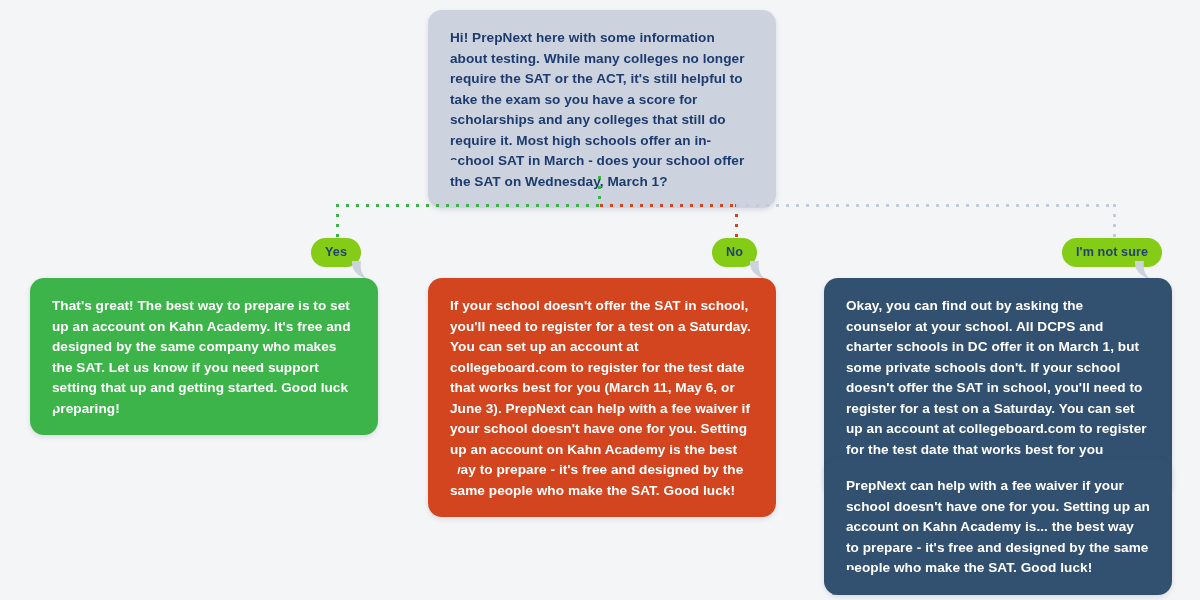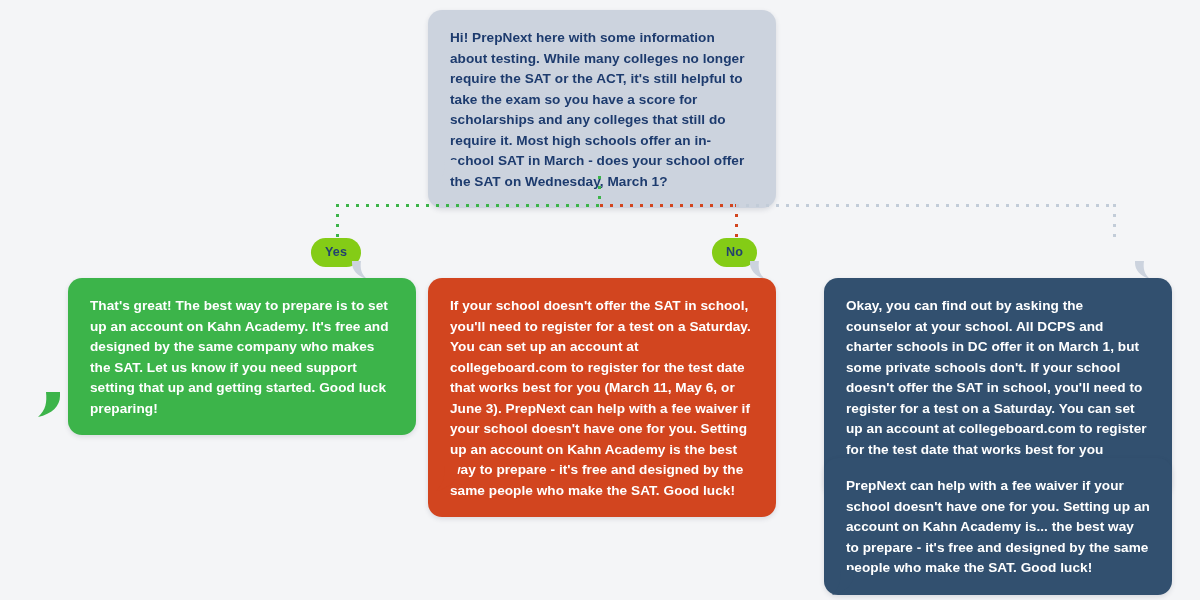--- a/index.html
+++ b/index.html
@@ -134,25 +134,28 @@
     <path d="M0,0 L18,0 L18,2 C18,9 13,15 3,18 C9,13 10,7 9,0 Z" fill="#ccd3de" transform="scale(-1,1) translate(-22,0)"></path>
   </svg>
 
   <div class="chip" style="left:712px; top:238px;">
     <span>No</span>
   </div>
   <svg class="chip-tail" style="left:746px; top:261px;" viewBox="0 0 22 20">
     <path d="M0,0 L18,0 L18,2 C18,9 13,15 3,18 C9,13 10,7 9,0 Z" fill="#ccd3de" transform="scale(-1,1) translate(-22,0)"></path>
   </svg>
 
+  <div class="chip" style="left:1062px; top:238px;">
+    <span>I'm not sure</span>
+  </div>
   <svg class="chip-tail" style="left:1131px; top:261px;" viewBox="0 0 22 20">
     <path d="M0,0 L18,0 L18,2 C18,9 13,15 3,18 C9,13 10,7 9,0 Z" fill="#ccd3de" transform="scale(-1,1) translate(-22,0)"></path>
   </svg>
 
-  <div class="bubble bubble-green" style="left:30px; top:278px; width:348px;margin-left:38px;">
+  <div class="bubble bubble-green" style="left:30px; top:278px; width:348px;">
     <p>That's great! The best way to prepare is to set up an account on Kahn Academy. It's free and designed by the same company who makes the SAT. Let us know if you need support setting that up and getting started. Good luck preparing!</p>
   </div>
   <svg class="tail" style="left:34px; top:392px;" viewBox="0 0 30 26">
     <path d="M2,0 L26,0 L26,4 C26,14 18,22 4,25 C12,18 13,10 12,0 Z" fill="#3cb44a"></path>
   </svg>
 
   <div class="bubble bubble-red" style="left:428px; top:278px; width:348px;">
     <p>If your school doesn't offer the SAT in school, you'll need to register for a test on a Saturday. You can set up an account at collegeboard.com to register for the test date that works best for you (March 11, May 6, or June 3). PrepNext can help with a fee waiver if your school doesn't have one for you. Setting up an account on Kahn Academy is the best way to prepare - it's free and designed by the same people who make the SAT. Good luck!</p>
   </div>
   <svg class="tail" style="left:432px; top:466px;" viewBox="0 0 30 26">

